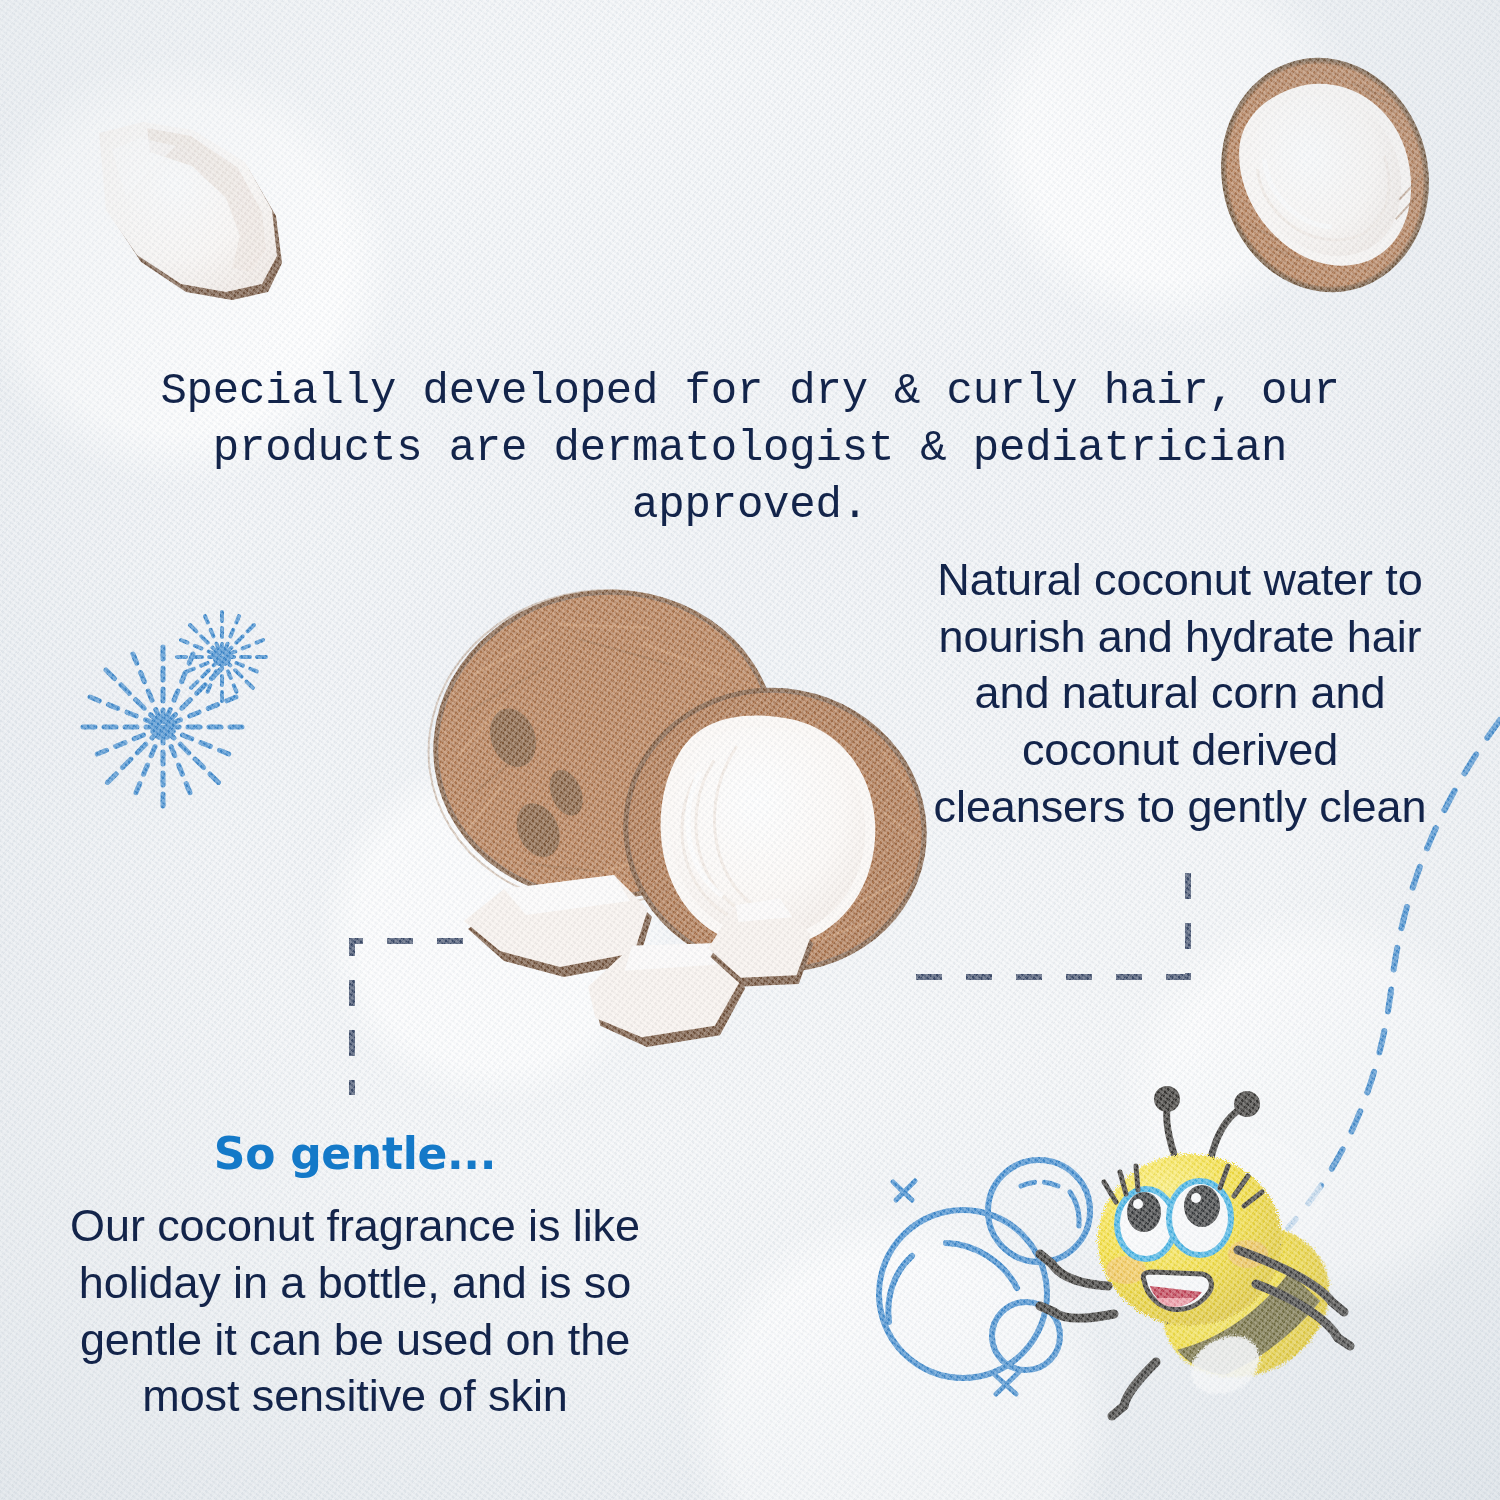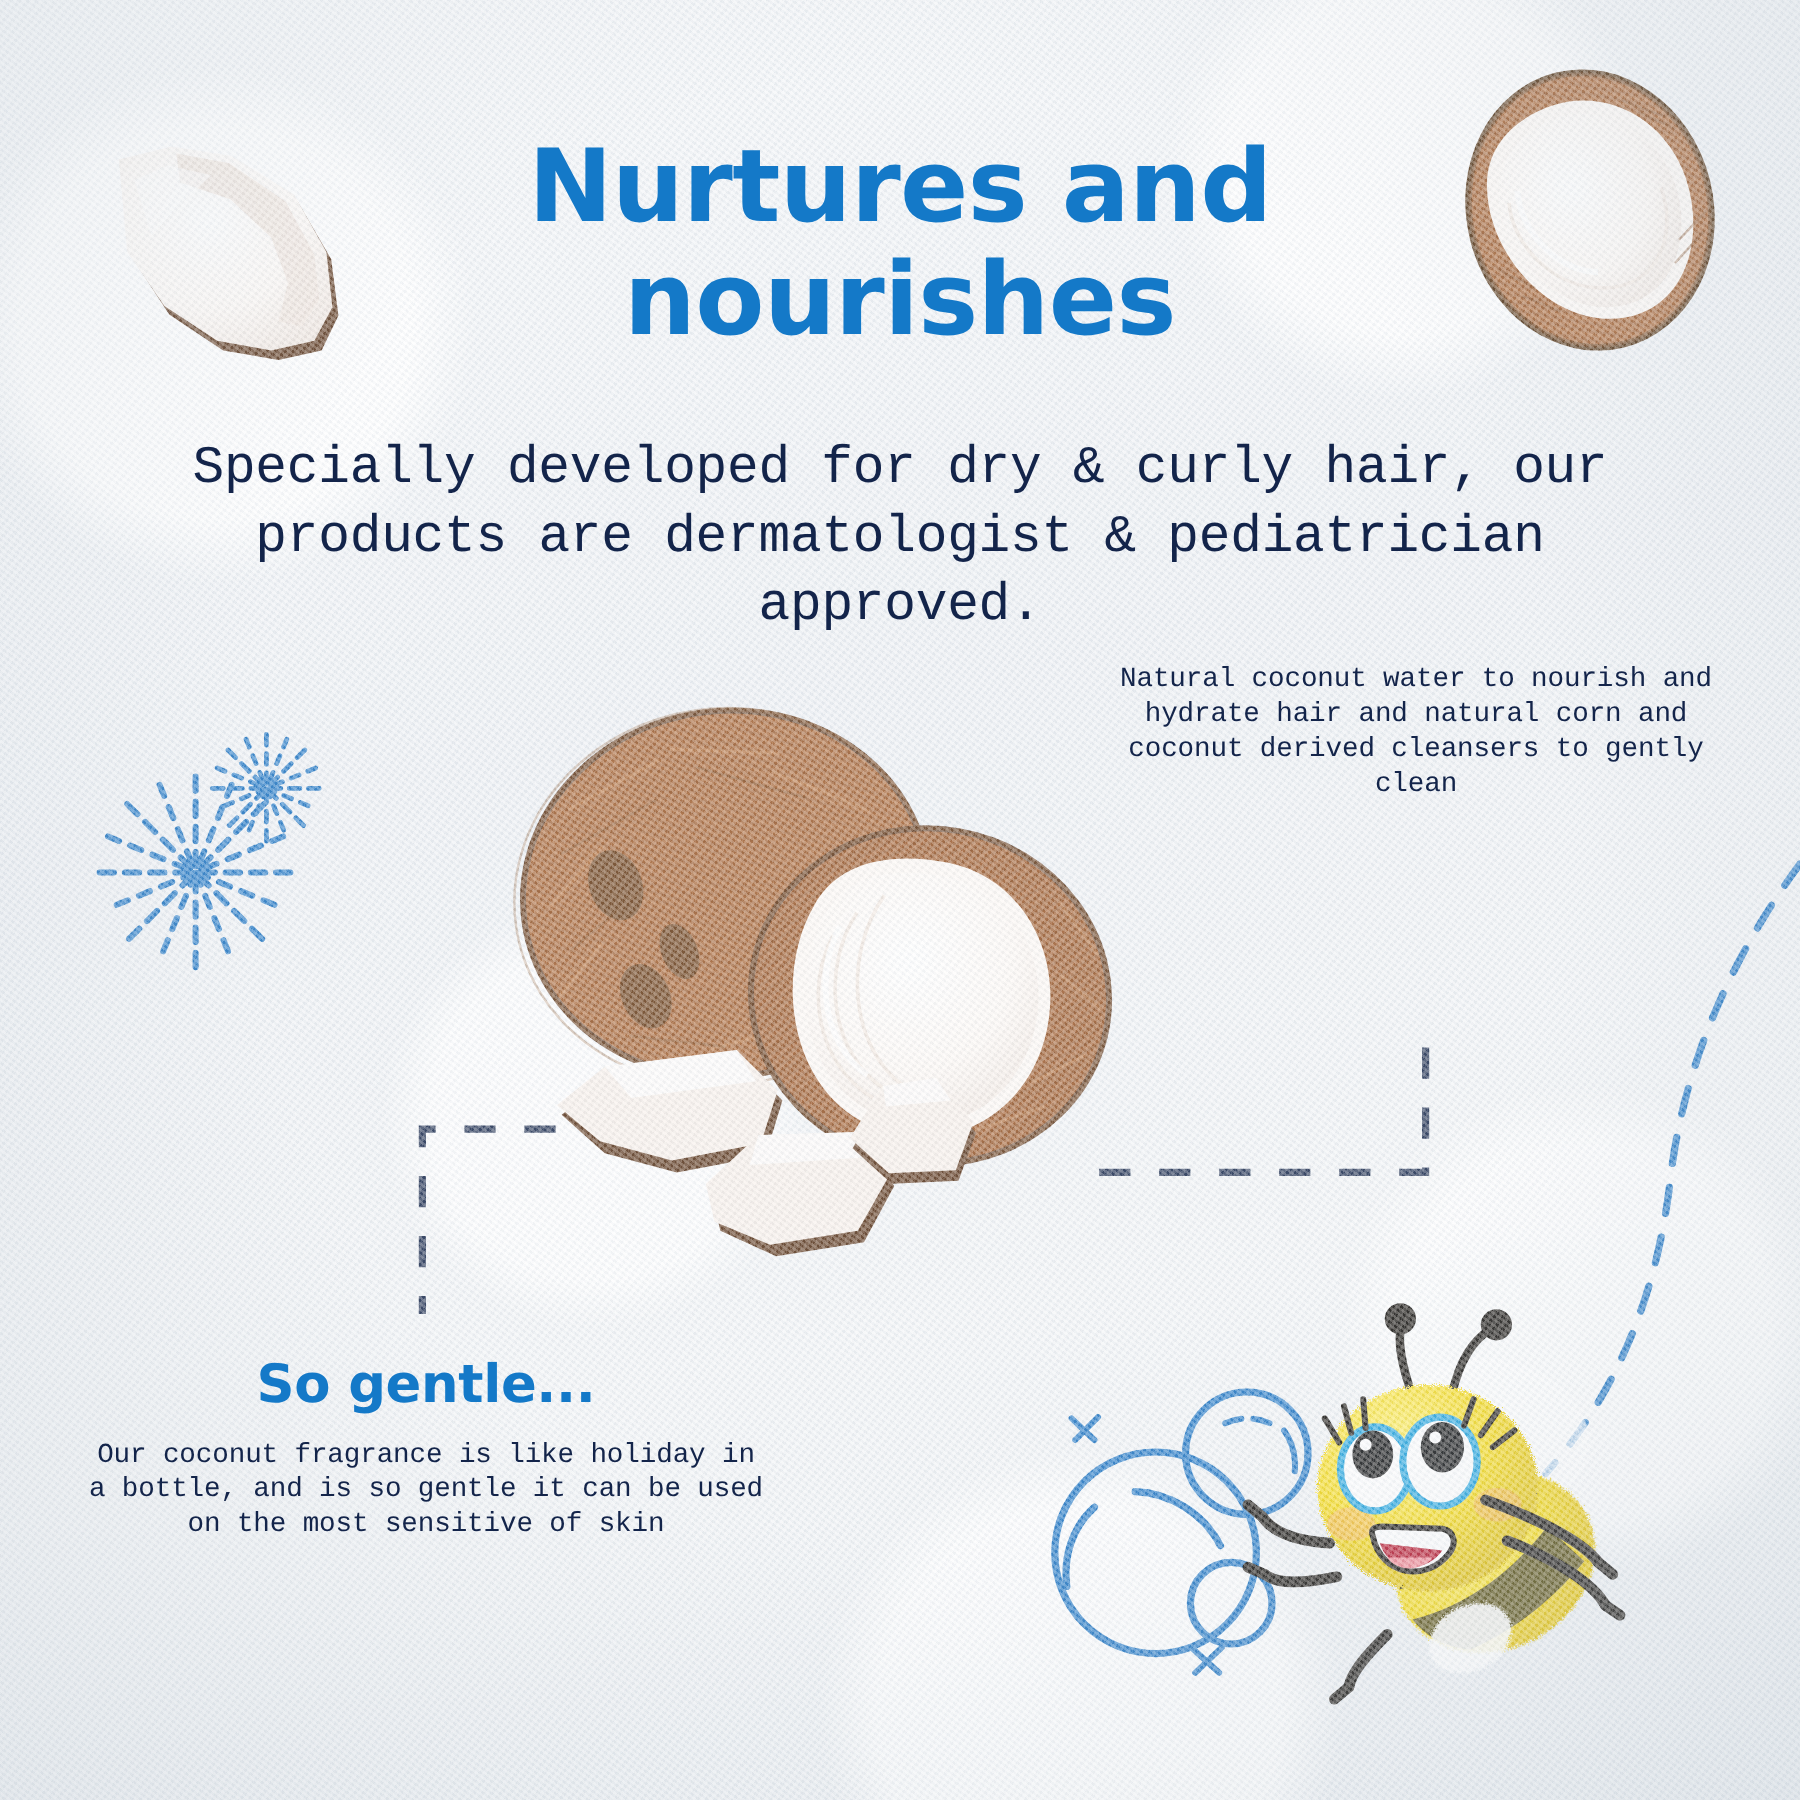--- a/index.html
+++ b/index.html
@@ -66,22 +66,22 @@
   .sec-head{
     color:#1479c8;
     font-family:"DejaVu Sans", sans-serif;
     font-weight:bold;
     font-size:44px;
     line-height:1.1;
     letter-spacing:-0.3px;
   }
   .sec-body{
     color:#13244a;
-    font-family:Liberation Mono, monospace;
-    font-size:23px;
+    font-family:Liberation Sans, sans-serif;
+    font-size:45px;
     line-height:1.26;
     letter-spacing:-0.1px;
   }
 
   #natures-finest{ left:930px; width:500px; top:552px; text-align:center;}
   #natures-finest .sec-head{margin-bottom:18px;}
 
   #so-gentle{ left:70px; width:570px; top:1130px; text-align:center;}
   #so-gentle .sec-head{margin-bottom:20px;}
 
@@ -315,24 +315,20 @@
       <g stroke="#15110c" stroke-width="9" stroke-linecap="round" fill="none">
         <path d="M-160 6 L-172 -4 M-158 54 L-172 48 M-88 148 L-100 158"></path>
         <path d="M120 44 L132 54 M126 80 L138 88"></path>
       </g>
     </g>
   </svg>
 
   <div id="grain"></div>
   <div id="vignette"></div>
 
-  <div class="abs title">
-    <span>Nurtures and</span>
-    <span class="l2">nourishes</span>
-  </div>
 
   <div class="abs subtitle">
     <span>Specially developed for dry &amp; curly hair, our products</span>
     <span>are dermatologist &amp; pediatrician approved.</span>
   </div>
 
   <div class="abs" id="natures-finest">
     <div class="sec-body">Natural coconut water to nourish and hydrate hair and natural corn and coconut derived cleansers to gently clean</div>
   </div>
 

